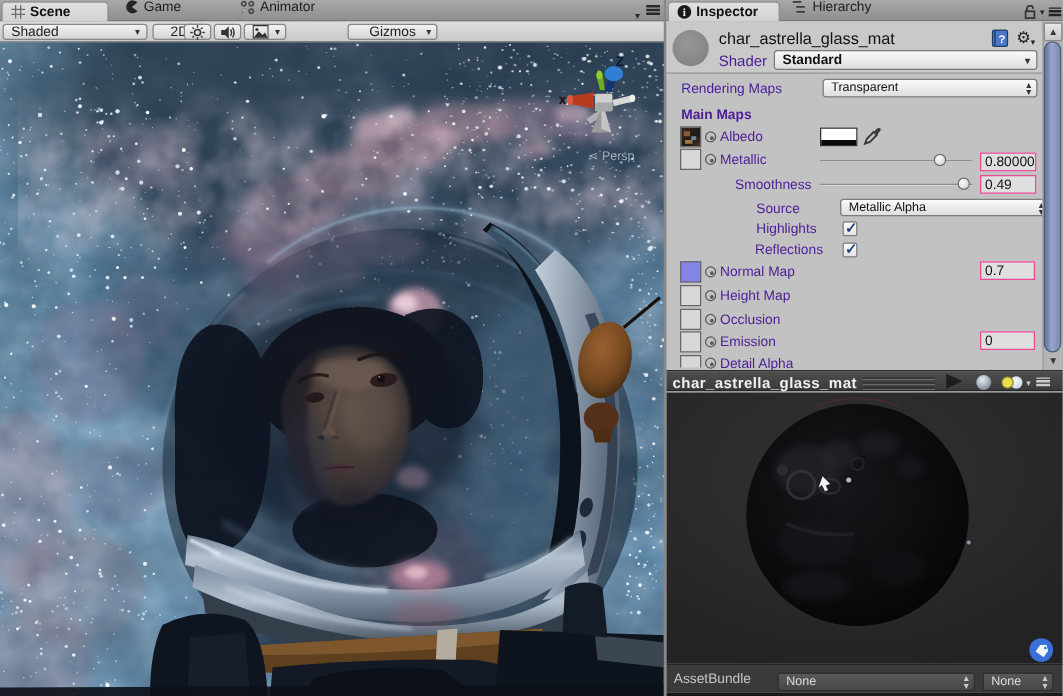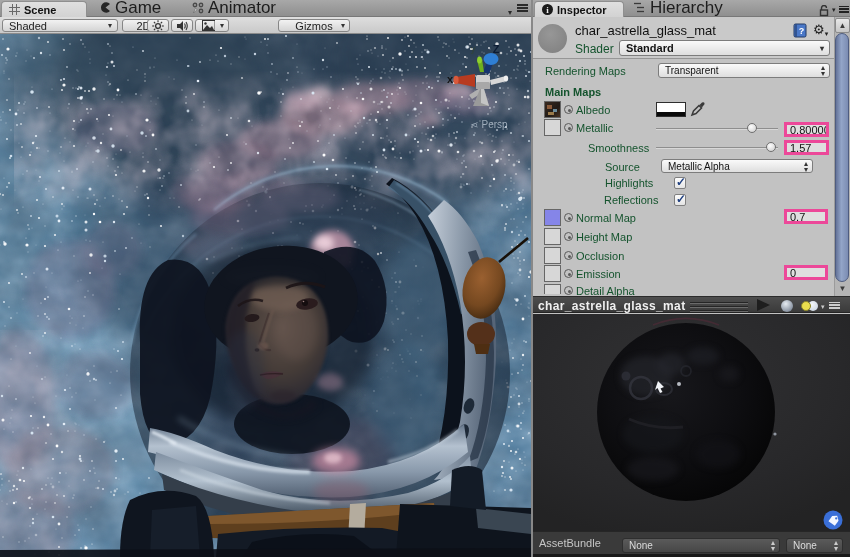--- a/index.html
+++ b/index.html
@@ -1,29 +1,29 @@
 <!DOCTYPE html>
 <html><head><meta charset="utf-8"><style>
 *{margin:0;padding:0;box-sizing:border-box}
 html,body{width:850px;height:557px;overflow:hidden;background:#8a8a8a;font-family:"Liberation Sans",sans-serif}
 .abs{position:absolute}
 #root{position:relative;width:850px;height:557px}
 
 .tabbar{height:17px;background:linear-gradient(#a8a8a8,#8f8f8f);border-bottom:1px solid #787878;position:absolute;top:0}
 .tab-active{position:absolute;top:1px;height:16px;background:linear-gradient(#e0e0e0,#d2d2d2);border-radius:4px 4px 0 0;border:1px solid #8f8f8f;border-bottom:none;display:flex;align-items:center;padding:0 7px;font-size:11px;color:#111}
-.tab-inactive{position:absolute;top:0;height:15px;display:flex;align-items:center;font-size:17px;color:#1d1d1d}
+.tab-inactive{position:absolute;top:0;height:15px;display:flex;font-size:11px;color:#1d1d1d}
 
 #toolbar{position:absolute;left:0;top:17px;width:532px;height:17px;background:linear-gradient(#dedede,#c9c9c9);border-bottom:1px solid #8b8b8b}
 .tbtn{position:absolute;top:19px;height:13px;background:linear-gradient(#f2f2f2,#d4d4d4);border:1px solid #868686;border-radius:3px;font-size:11px;color:#222;display:flex;align-items:center;justify-content:center}
 
 #insp{position:absolute;left:533px;top:0;width:317px;height:557px;background:#c2c2c2}
-.lbl{position:absolute;font-size:11px;color:#14532d;white-space:nowrap}
+.lbl{position:absolute;font-size:11px;color:#4c1d95;white-space:nowrap}
 .drop{position:absolute;background:linear-gradient(#fafafa,#dedede);border:1px solid #7c7c7c;border-radius:3px;font-size:10px;color:#111;display:flex;align-items:center;padding-left:6px}
 .udarr{position:absolute;right:4px;top:1px;font-size:8px;color:#333;line-height:6px;text-align:center}
-.vfield{position:absolute;background:#dfdfdf;border:3px solid #ec4899;font-size:11px;color:#111;padding-left:3px;display:flex;align-items:center;overflow:hidden}
+.vfield{position:absolute;background:#dfdfdf;border:1px solid #ec4899;font-size:11px;color:#111;padding-left:3px;display:flex;align-items:center;overflow:hidden}
 .thumb{position:absolute;left:11px;width:17px;height:17px;border:1px solid #666;background:#d7d7d7}
 .oicon{position:absolute;width:9px;height:9px;border-radius:50%;border:1px solid #595959;background:#c2c2c2}
 .oicon:after{content:"";position:absolute;left:2.5px;top:2.5px;width:3px;height:3px;border-radius:50%;background:#595959}
 .slidertrack{position:absolute;height:2px;background:#8e8e8e;border-bottom:1px solid #d8d8d8}
 .sliderknob{position:absolute;width:10px;height:10px;border-radius:50%;background:radial-gradient(circle at 40% 35%,#fdfdfd,#cacaca);border:1px solid #6f6f6f}
 .cb{position:absolute;width:12px;height:12px;background:linear-gradient(#fdfdfd,#e4e4e4);border:1px solid #808080;border-radius:2px}
 .check{position:absolute;font-size:12px;font-weight:bold;color:#1f3f7f}
 </style></head><body>
 <div id="root">
 
@@ -1724,24 +1724,24 @@
  <div class="thumb" style="top:119px"></div>
  <div class="oicon" style="left:31px;top:123px"></div>
  <div class="lbl" style="left:43px;top:122px">Metallic</div>
  <div class="slidertrack" style="left:123px;top:128px;width:122px"></div>
  <div class="sliderknob" style="left:214px;top:123px"></div>
  <div class="vfield" style="left:251px;top:122px;width:45px;height:15px">0.80000</div>
 
  <div class="lbl" style="left:55px;top:142px">Smoothness</div>
  <div class="slidertrack" style="left:123px;top:147px;width:122px"></div>
  <div class="sliderknob" style="left:233px;top:142px"></div>
- <div class="vfield" style="left:251px;top:140px;width:45px;height:15px">1.57</div>
+ <div class="vfield" style="left:251px;top:140px;width:45px;height:15px">0.49</div>
 
  <div class="lbl" style="left:72px;top:161px">Source</div>
- <div class="drop" style="left:128px;top:159px;width:152px;height:14px;font-size:10px">Metallic Alpha<div class="udarr">▴<br>▾</div></div>
+ <div class="drop" style="left:139px;top:159px;width:168px;height:14px;font-size:10px">Metallic Alpha<div class="udarr">▴<br>▾</div></div>
 
  <div class="lbl" style="left:72px;top:177px">Highlights</div>
  <div class="cb" style="left:141px;top:177px"></div>
       <div class="check" style="left:143px;top:175px">✓</div>
  <div class="lbl" style="left:71px;top:194px">Reflections</div>
  <div class="cb" style="left:141px;top:194px"></div>
       <div class="check" style="left:143px;top:192px">✓</div>
 
  <div class="thumb" style="top:209px;background:#8585e8"></div>
  <div class="oicon" style="left:31px;top:213px"></div>

